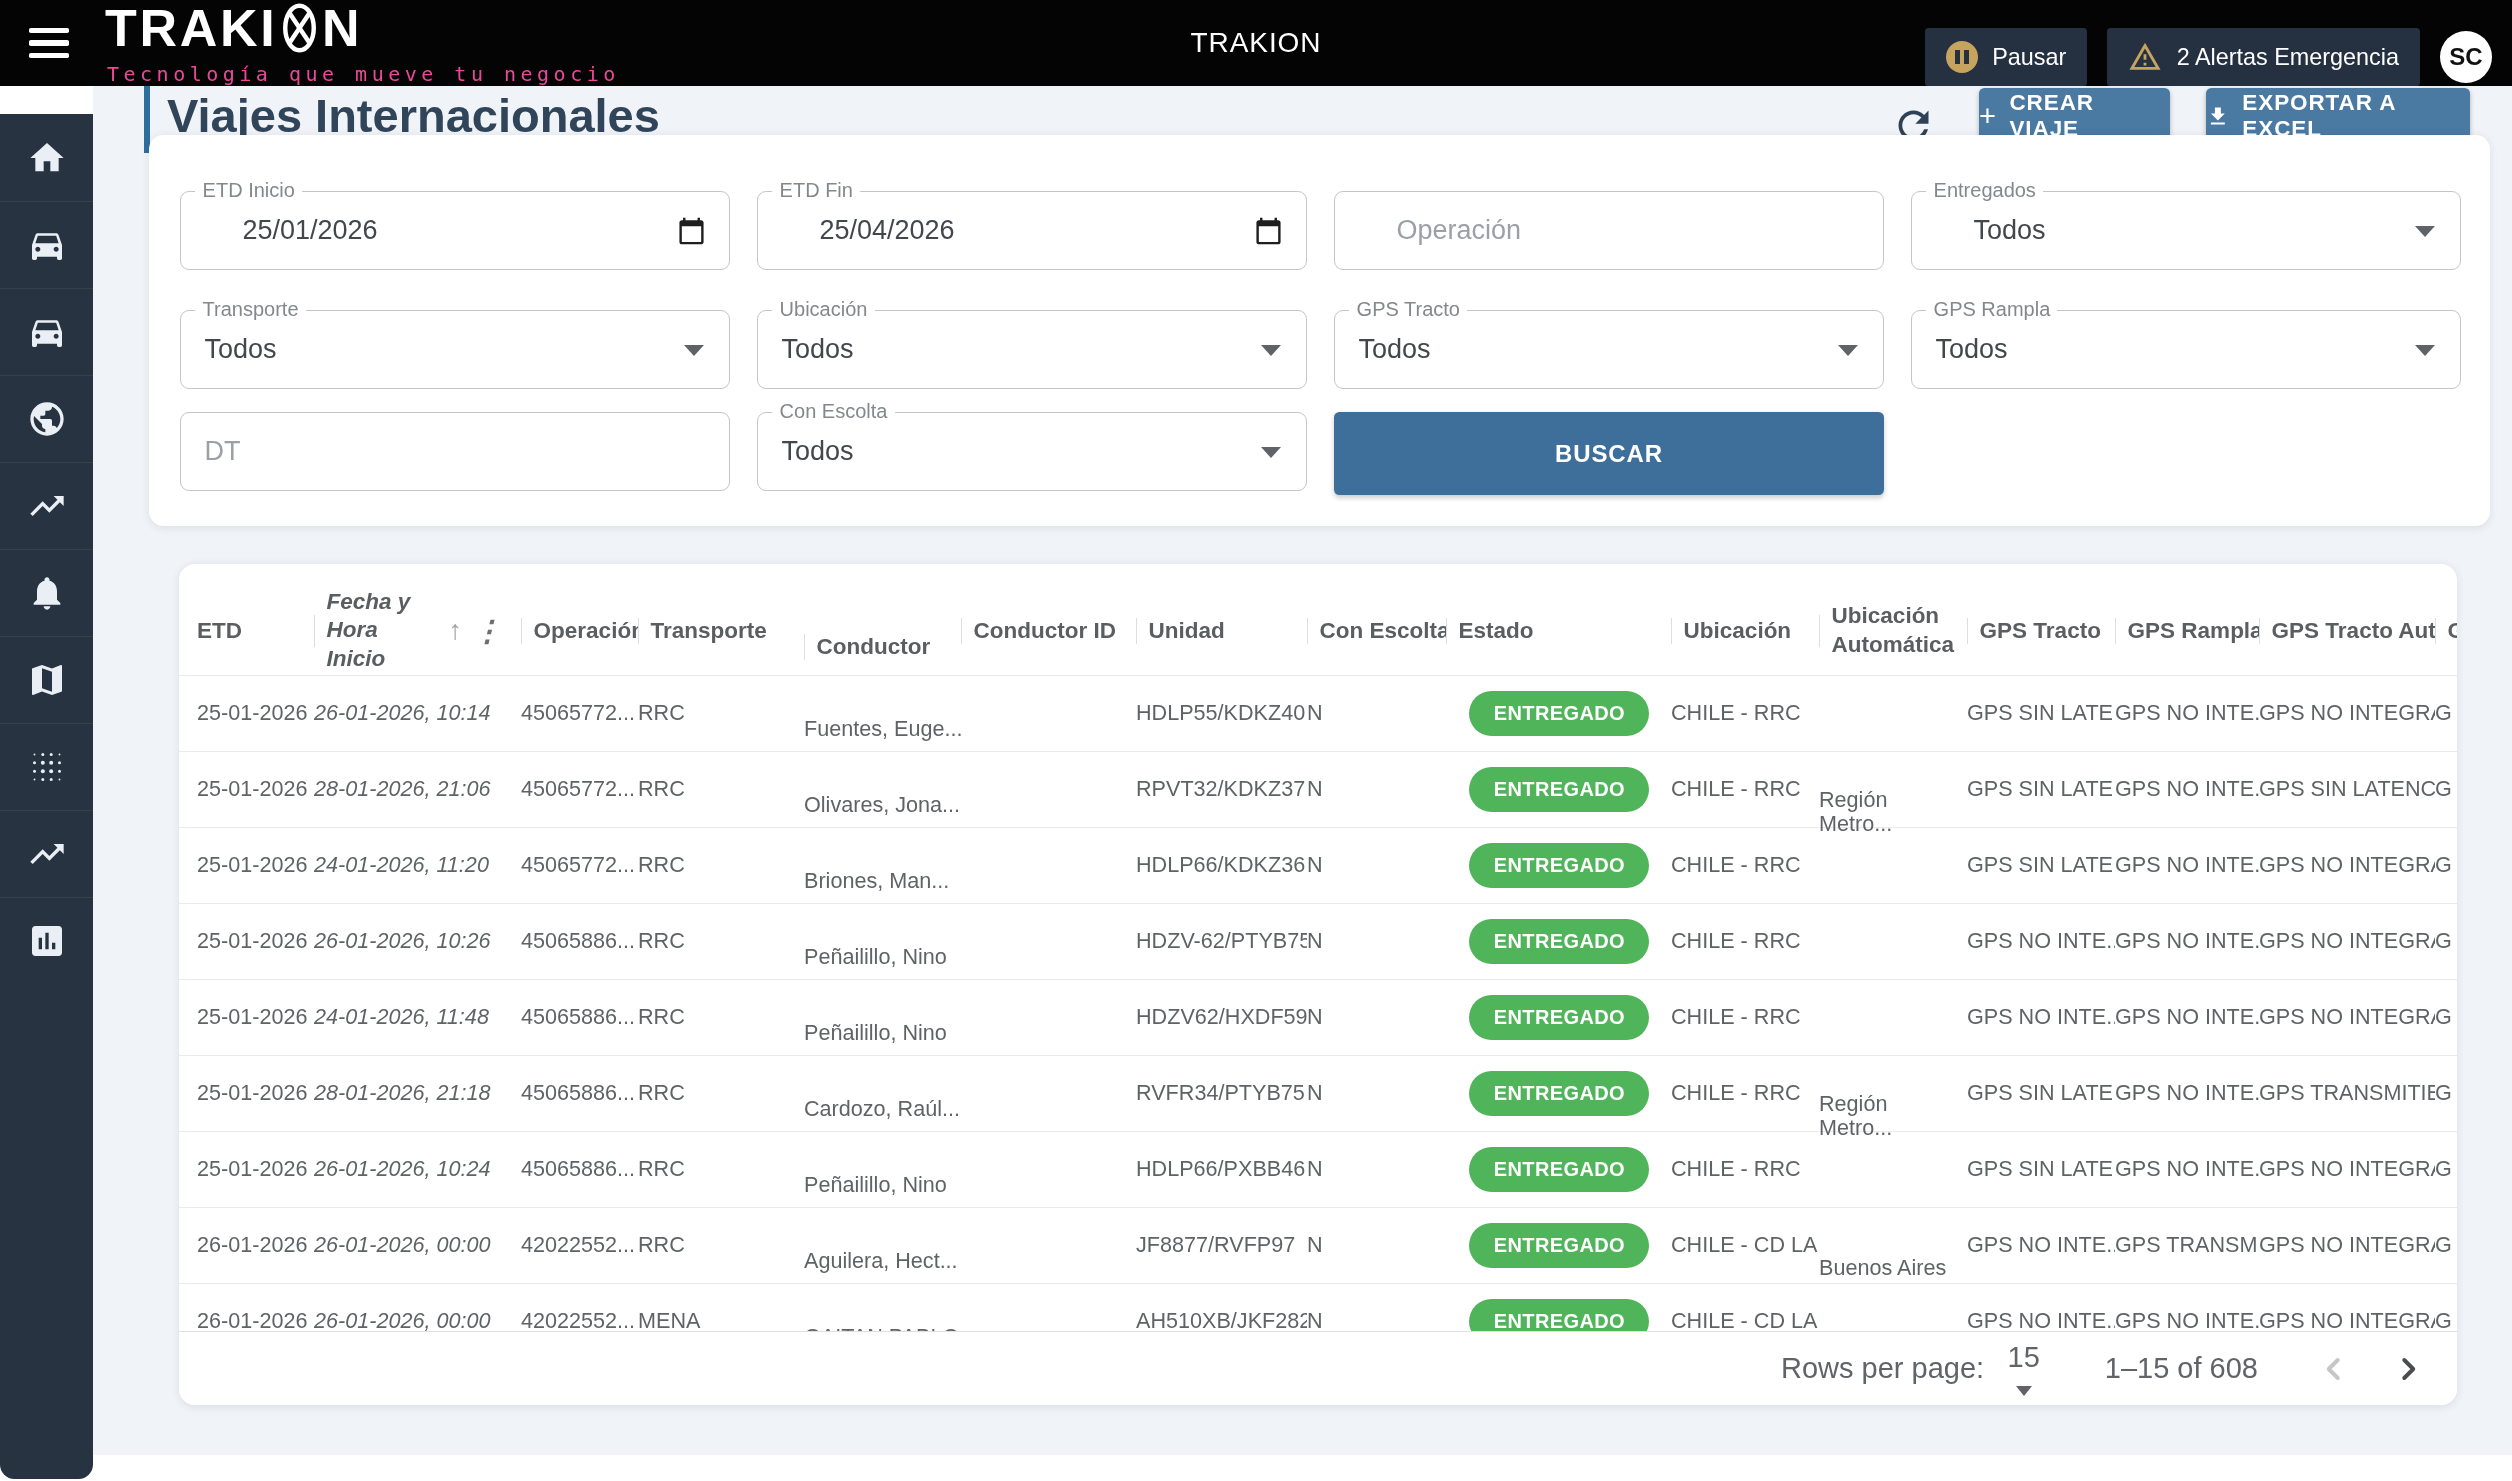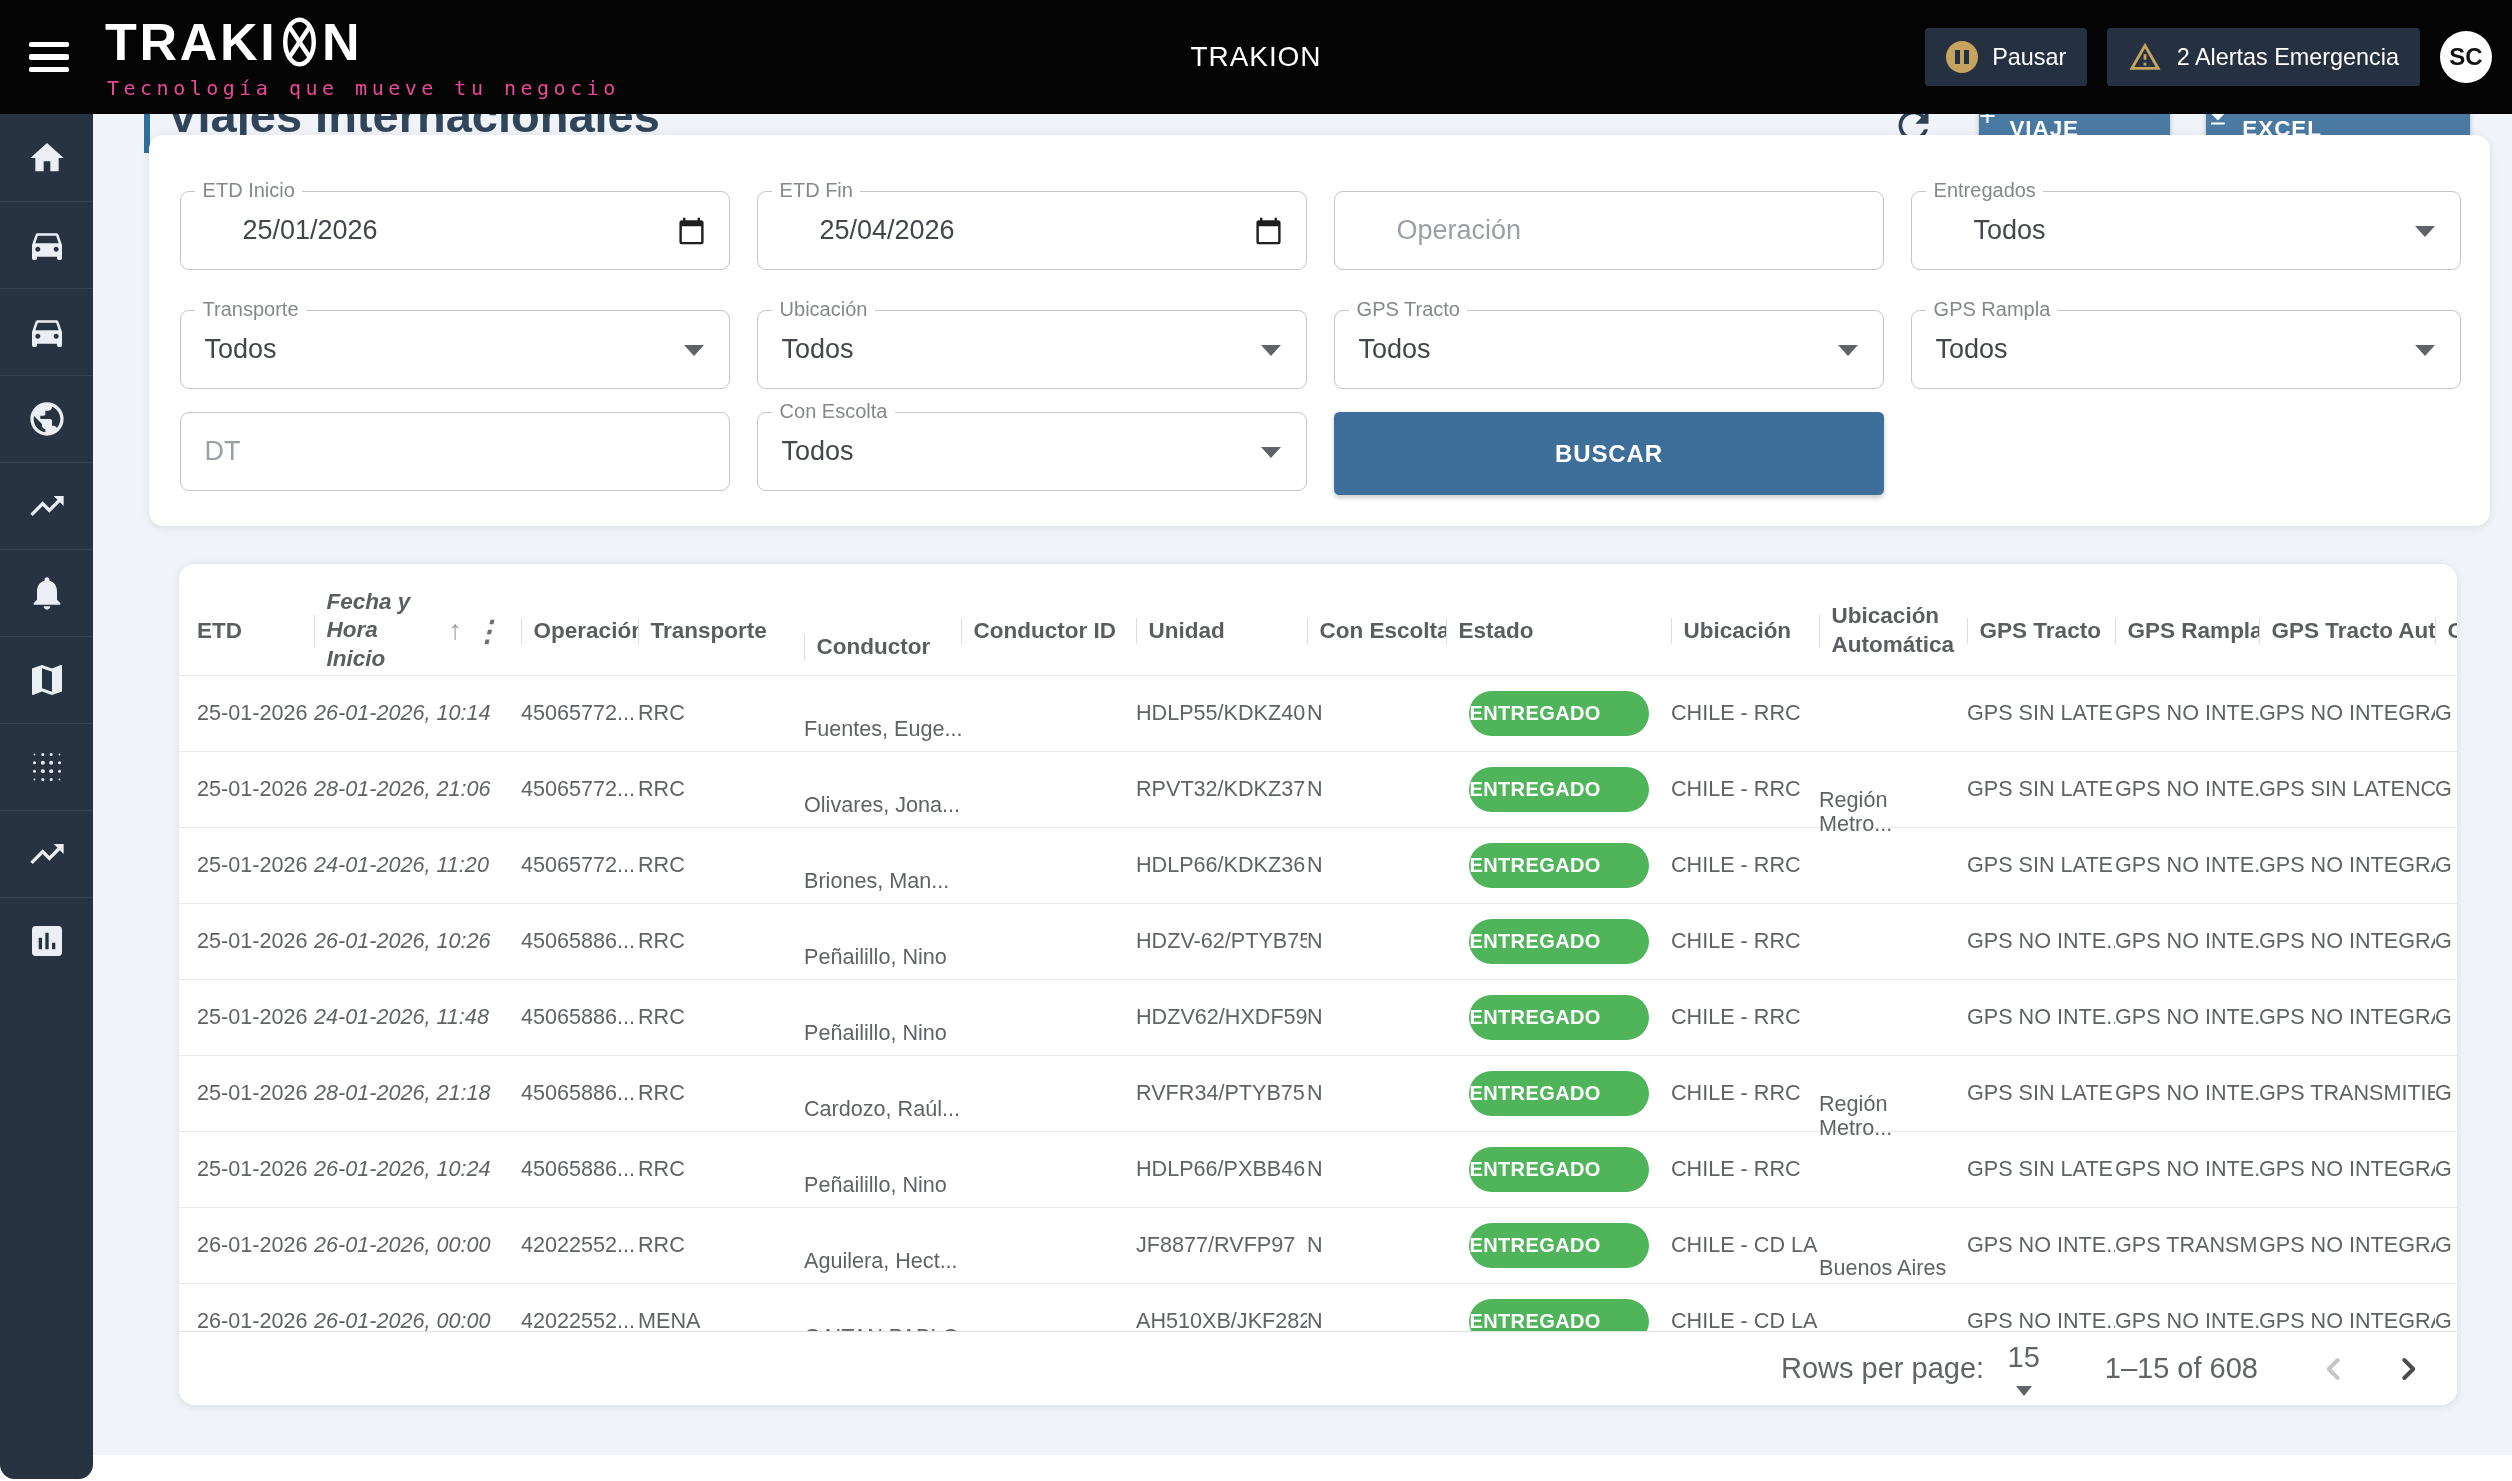--- a/index.html
+++ b/index.html
@@ -1,20 +1,20 @@
 <!DOCTYPE html>
 <html style="font-size:14.4px"><head>
 <meta charset="utf-8">
 <style>
   * { margin:0; padding:0; box-sizing:border-box; }
   html,body { width:2512px; height:1482px; overflow:hidden; background:#ffffff;
               font-family:"Liberation Sans", sans-serif; }
 
   
-  .topbar { position:absolute; left:0; top:0; width:2512px; height:114px; background:#040404; z-index:100;
+  .topbar { position:absolute; left:0; top:0; width:2512px; height:86px; background:#040404; z-index:100;
             display:flex; align-items:center; }
   .hamburger { width:40px; height:31px; margin-left:29px; display:flex; flex-direction:column; justify-content:space-between; cursor:pointer; }
   .hamburger span { display:block; height:5.4px; border-radius:1.8px; background:#ffffff; }
   .logoblock { margin-left:36px; display:flex; flex-direction:column; }
   .logotext { color:#fff; font-size:52px; font-weight:800; letter-spacing:2.7px; line-height:54px; display:flex; align-items:center; }
   .logo-o { width:41px; height:56px; margin:0 1.8px; }
   .tagline { font-family:"DejaVu Sans Mono", monospace; color:#ec4899; font-size:20px; letter-spacing:4.5px; margin-top:5.4px; margin-left:2px; }
   .apptitle { position:absolute; left:50%; top:50%; transform:translate(-50%,-50%); color:#fff; font-size:28px; font-weight:500; letter-spacing:0.9px; }
   .top-right { position:absolute; right:20px; top:0; height:114px; display:flex; align-items:center; gap:20px; }
   .top-btn { height:58px; background:#253140; border-radius:3.6px; display:flex; align-items:center; gap:14.4px; padding:0 21px;
@@ -76,21 +76,21 @@
   .c1-inner { display:flex; align-items:center; gap:10.8px; }
   .sort-arrow { font-size:27px; color:#9fa3a7; font-weight:normal; cursor:pointer; }
   .col-menu { font-size:29px; color:#6b6f73; cursor:pointer; letter-spacing:0; }
   .c0{width:117px;} .c1{width:207px;font-style:italic;} .c2{width:117px;} .c3{width:166px;} .c4{width:157px;margin-top:32px;}
   .c5{width:175px;} .c6{width:171px;} .c7{width:139px;} .c8{width:225px;} .c9{width:148px;}
   .c10{width:148px;} .c11{width:148px;} .c12{width:144px;} .c13{width:176px;} .c14{width:81px;}
   .trow { height:76px; display:flex; align-items:center; padding-left:18px; border-top:0.9px solid #eaeaea; background:#fff; }
   .cell { flex:none; font-size:21.6px; color:#606365; white-space:nowrap; overflow:hidden; padding-right:7.2px; }
   .cell.c10 { white-space:normal; line-height:1.1;margin-top:45px; }
   .badge { display:inline-block; width:180px; height:45px; line-height:45px; margin-left:23.4px; border-radius:23.4px;
-           color:#fff; font-size:20px; font-weight:bold; letter-spacing:0.4px; text-align:left; }
+           color:#fff; font-size:20px; font-weight:bold; letter-spacing:0.4px; text-align:center; }
   .tfoot { position:absolute; left:0; right:0; bottom:0; height:74px; background:#fff; border-top:0.9px solid #e0e0e0;
            display:flex; align-items:center; justify-content:flex-end; padding-right:31px; font-size:29px; color:#606468; }
   .rpp-label { margin-right:23.4px; }
   .rpp-select { display:flex; align-items:center; gap:12.6px; cursor:pointer; margin-right:65px;flex-direction:column; }
   .rpp-arrow { width:0; height:0; border-left:8px solid transparent; border-right:8px solid transparent; border-top:10px solid #5f6368; }
   .range { margin-right:58px; }
   .chev { width:36px; height:36px; cursor:pointer; }
   .chev.prev { margin-right:38px; stroke:#c4c6c8; }
   .chev.next { stroke:#4a4c4e; }
   .chev polyline { fill:none; stroke-width:2.6; stroke-linecap:round; stroke-linejoin:round; }

